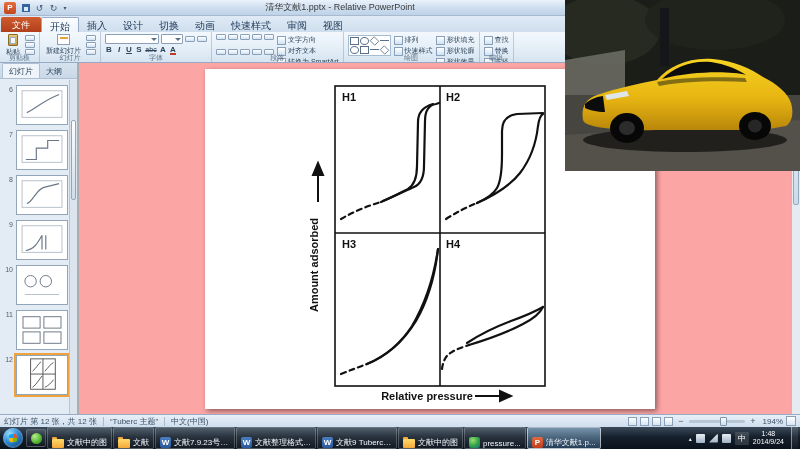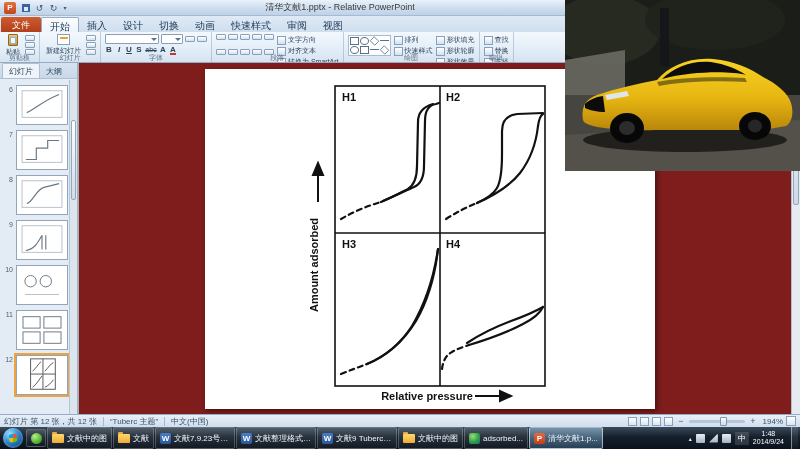--- a/index.html
+++ b/index.html
@@ -62,21 +62,21 @@
 .thumbs{position:absolute;top:17px;left:0;right:8px;bottom:0;overflow:hidden;padding-top:2px}
 .trow{display:flex;margin:3px 1px 5px 0}
 .tnum{width:13px;font-size:7px;color:#55606c;text-align:right;padding-top:1px;flex:none}
 .tbox{width:52px;height:40px;background:#fff;border:1px solid #93a5b8;margin-left:3px;overflow:hidden}
 .trow.selected .tbox{outline:2px solid #f0a33c}
 .tbox svg{display:block;width:100%;height:100%}
 .pscroll{position:absolute;top:17px;right:0;bottom:0;width:8px;background:#dce4ee;border-left:1px solid #b6c4d4}
 .pthumb{margin:40px 1px 0;height:80px;background:linear-gradient(#fdfefe,#cfdcea);border:1px solid #94a8bd;border-radius:2px}
 
 
-.canvas{position:absolute;top:63px;left:79px;right:0;bottom:35px;background:#7f1d1d;z-index:1}
+.canvas{position:absolute;top:63px;left:79px;right:0;bottom:35px;background:#fca5a5;z-index:1}
 .slide{position:absolute;left:126px;top:6px;width:450px;height:340px;background:#fff;box-shadow:2px 2px 5px rgba(0,0,0,.45)}
 .figure{position:absolute;left:0;top:0;width:100%;height:100%}
 .cscroll{position:absolute;top:0;right:0;bottom:0;width:9px;background:#e6ebf1;border-left:1px solid #b2bfcc}
 .cthumb{margin:12px 1px 0;height:130px;background:linear-gradient(#fff,#ccd9e8);border:1px solid #93a7bd;border-radius:2px}
 
 
 .statusbar{position:absolute;left:0;right:0;bottom:22px;height:13px;background:linear-gradient(#e8f0f8,#cfdeed);border-top:1px solid #98adc5;display:flex;align-items:center;font-size:8px;color:#3c5268;z-index:5;padding:0 4px;gap:6px;white-space:nowrap}
 .ssep{width:1px;height:9px;background:#a8bacb;flex:none}
 .sright{margin-left:auto;display:flex;align-items:center;gap:3px}
 .vbtn{width:9px;height:9px;border:1px solid #8aa0b8;background:linear-gradient(#fff,#d7e5f2);flex:none}
@@ -85,21 +85,21 @@
 .zthumb{position:absolute;left:31px;top:-3px;width:7px;height:9px;background:linear-gradient(#fefefe,#cfdce9);border:1px solid #7e94ab;border-radius:1px}
 .zpct{min-width:22px;text-align:right}
 .fitbtn{width:10px;height:10px;border:1px solid #8aa0b8;background:linear-gradient(#fff,#d7e5f2)}
 
 
 .taskbar{position:absolute;left:0;right:0;bottom:0;height:22px;background:linear-gradient(#3b4a5a,#15202c 45%,#0a121c);display:flex;align-items:center;z-index:5;padding:0 1px}
 .orb{width:20px;height:20px;margin:0 3px 0 2px;border-radius:50%;background:radial-gradient(circle at 35% 30%,#9fe0ff,#2e8fd8 40%,#0b4d8c 75%,#062c55);box-shadow:inset 0 0 3px rgba(255,255,255,.6);position:relative;flex:none}
 .orb::after{content:"";position:absolute;left:6px;top:6px;width:8px;height:8px;border-radius:2px;background:conic-gradient(#f25022 0 25%,#7fba00 0 50%,#ffb900 0 75%,#00a4ef 0);transform:rotate(-8deg);opacity:.95}
 .qlbtn{width:20px;height:18px;border:1px solid rgba(255,255,255,.2);border-radius:2px;background:linear-gradient(rgba(255,255,255,.14),rgba(255,255,255,.02));display:flex;align-items:center;justify-content:center;margin-right:1px;flex:none}
 .qlicon{width:11px;height:11px;border-radius:50%;background:radial-gradient(circle at 35% 30%,#b8f08a,#53b332 60%,#2c7d18)}
-.tbtn{height:22px;display:flex;align-items:center;gap:3px;padding:0 4px;margin-right:1px;border:1px solid rgba(255,255,255,.22);border-radius:2px;background:linear-gradient(rgba(255,255,255,.13),rgba(255,255,255,.03));color:#f2f6fa;font-size:8px;white-space:nowrap;overflow:hidden;max-width:80px;flex:0 1 auto}
+.tbtn{height:22px;display:flex;align-items:flex-end;gap:3px;padding:0 4px;margin-right:1px;border:1px solid rgba(255,255,255,.22);border-radius:2px;background:linear-gradient(rgba(255,255,255,.13),rgba(255,255,255,.03));color:#f2f6fa;font-size:8px;white-space:nowrap;overflow:hidden;max-width:80px;flex:0 1 auto}
 .tlabel{overflow:hidden;text-overflow:ellipsis}
 .tbtn.active{background:linear-gradient(rgba(170,210,240,.55),rgba(80,130,175,.4));border-color:rgba(255,255,255,.55)}
 .fico{width:12px;height:9px;background:linear-gradient(#ffd969,#f2a93b);border-radius:1px;position:relative;flex:none}
 .fico::before{content:"";position:absolute;top:-2px;left:0;width:5px;height:2px;background:#f2a93b;border-radius:1px 1px 0 0}
 .aico{width:11px;height:11px;border-radius:2px;color:#fff;font-size:8px;font-weight:bold;display:flex;align-items:center;justify-content:center;flex:none}
 .aico.word{background:linear-gradient(#4a7ec2,#2b579a)}
 .aico.ppt{background:linear-gradient(#e06a40,#c43e1c)}
 .aico.web{background:radial-gradient(circle at 35% 30%,#9adf70,#2e9e48 55%,#1c6e86)}
 .tray{margin-left:auto;display:flex;align-items:center;gap:4px;color:#fff;padding-right:1px}
 .tcaret{font-size:6px;color:#e8eef4}
@@ -428,21 +428,21 @@
     <div class="tbtn">
       <span class="aico word">W</span>
       <span class="tlabel">文献9 Tuberc 1...</span>
     </div>
     <div class="tbtn">
       <span class="fico"></span>
       <span class="tlabel">文献中的图</span>
     </div>
     <div class="tbtn">
       <span class="aico web"></span>
-      <span class="tlabel">adsorbed...</span>
+      <span class="tlabel">pressure...</span>
     </div>
     <div class="tbtn active">
       <span class="aico ppt">P</span>
       <span class="tlabel">清华文献1.p...</span>
     </div>
 
     <div class="tray">
       <span class="tcaret">▴</span>
       <span class="tico"></span>
       <span class="tico net"></span>

